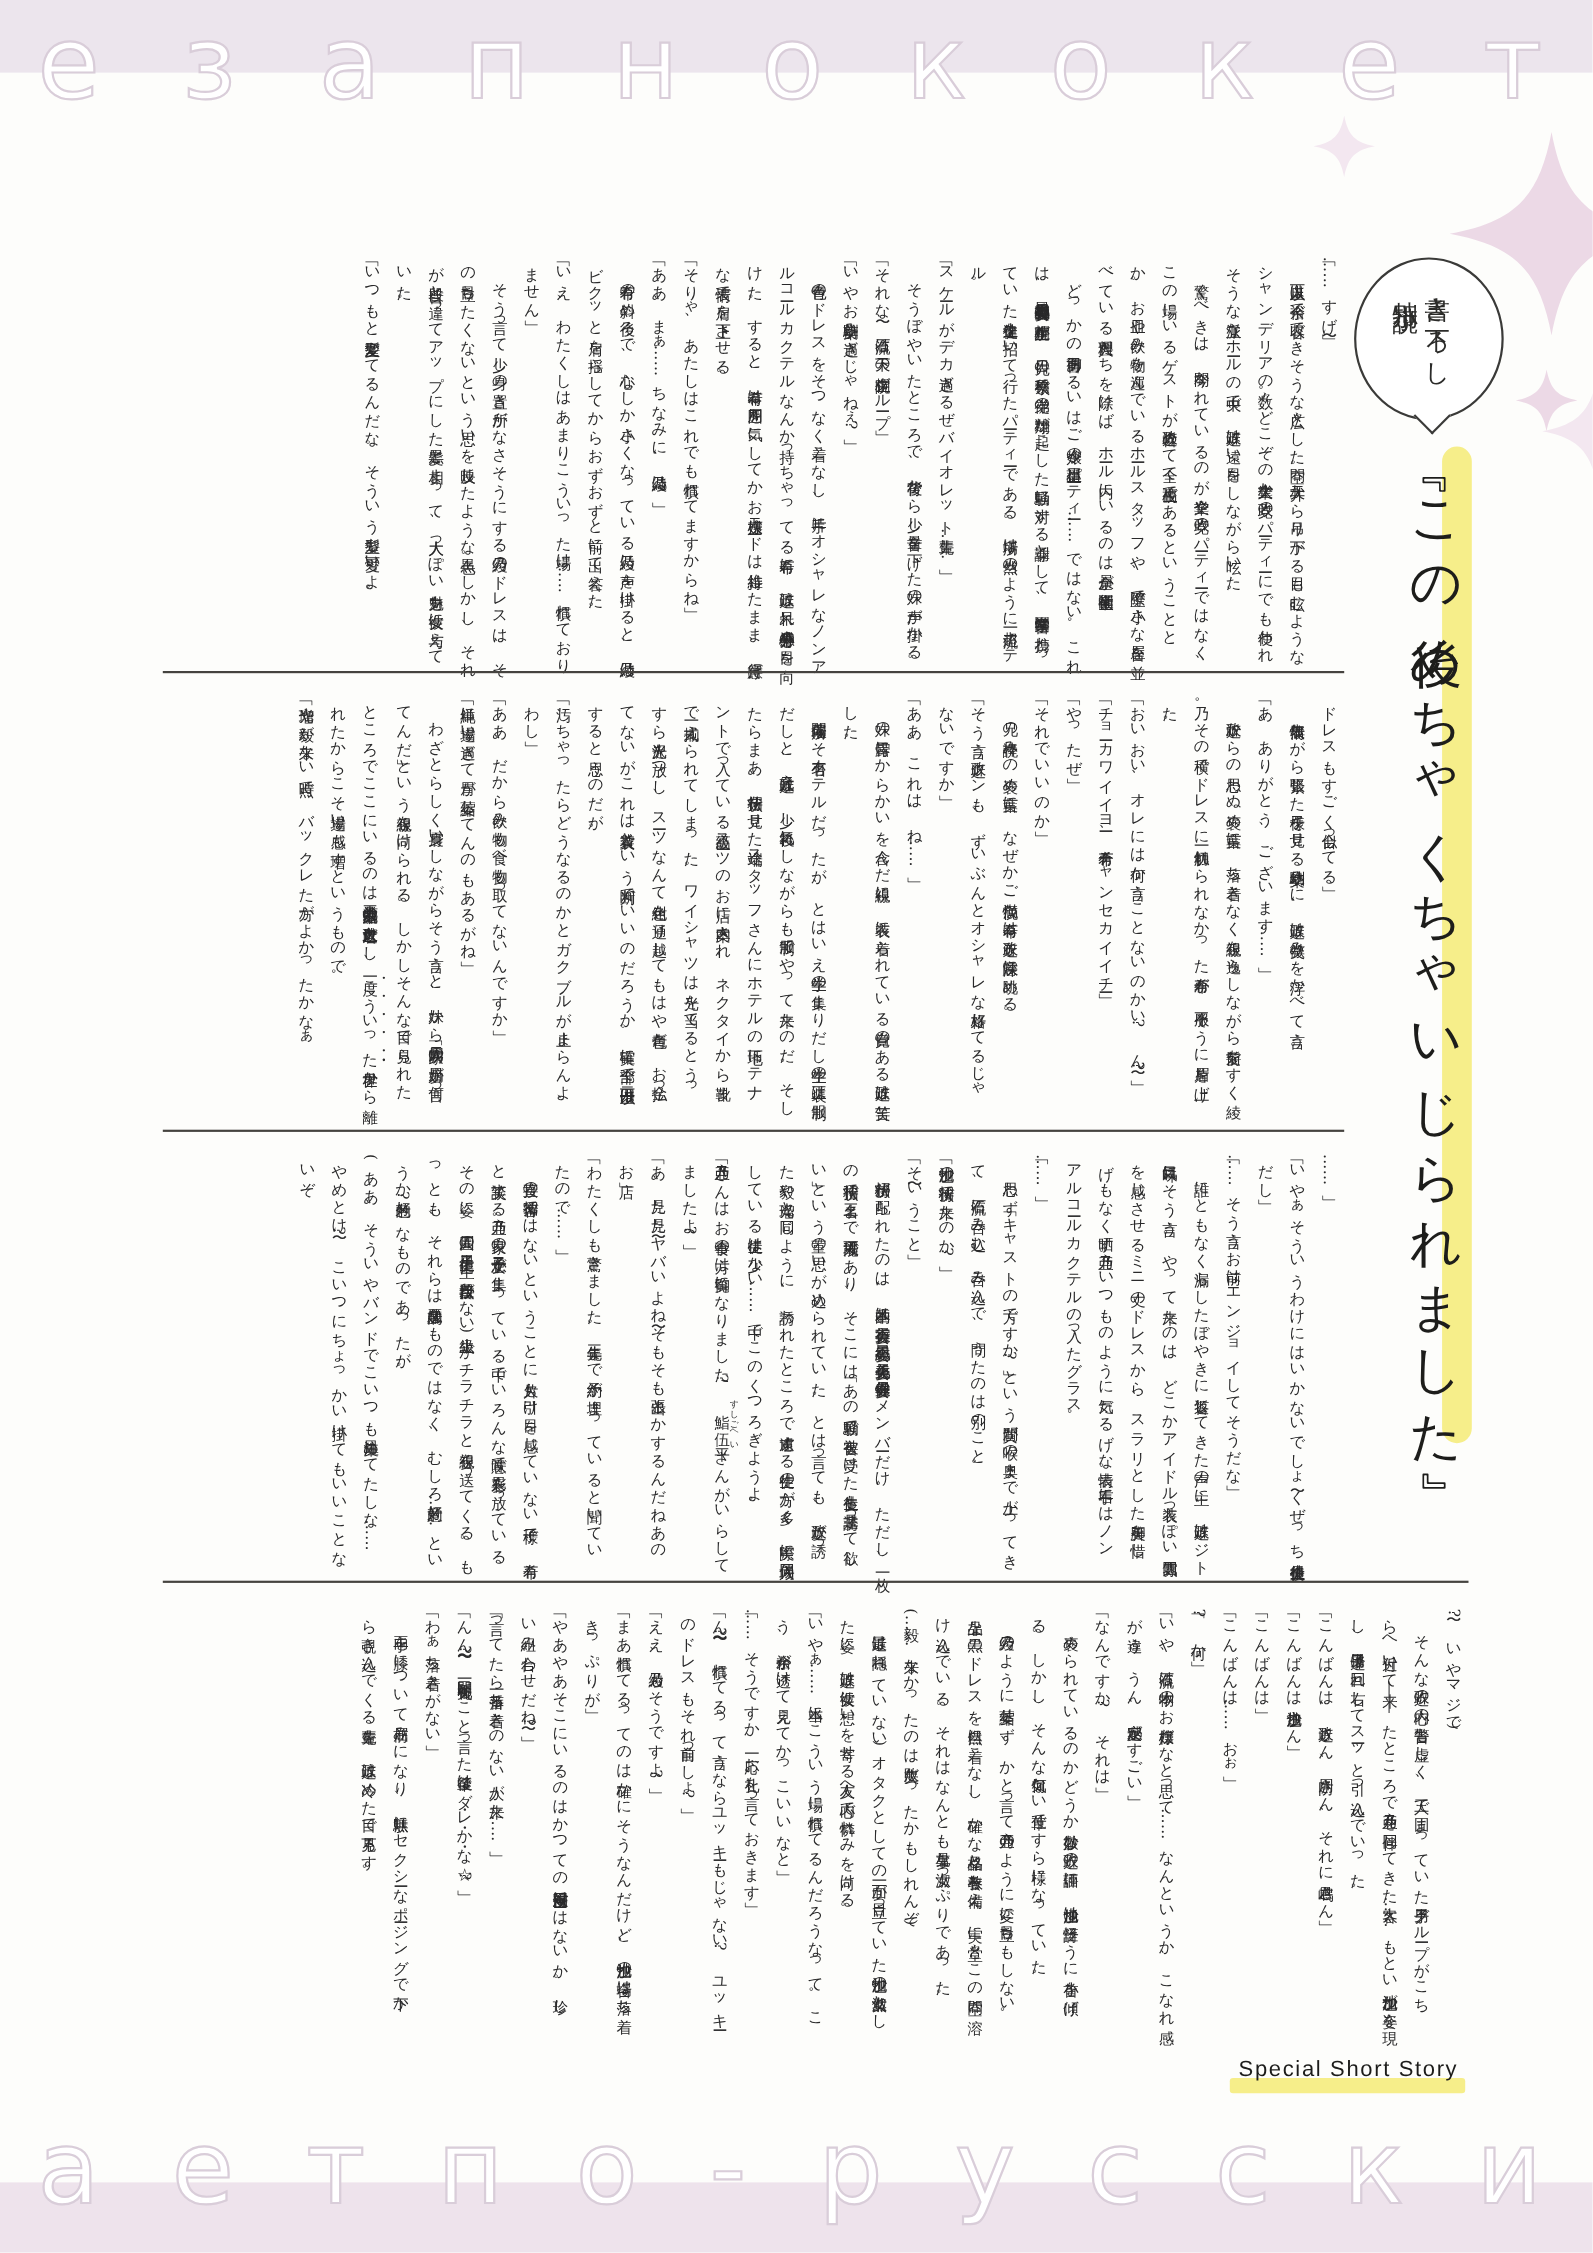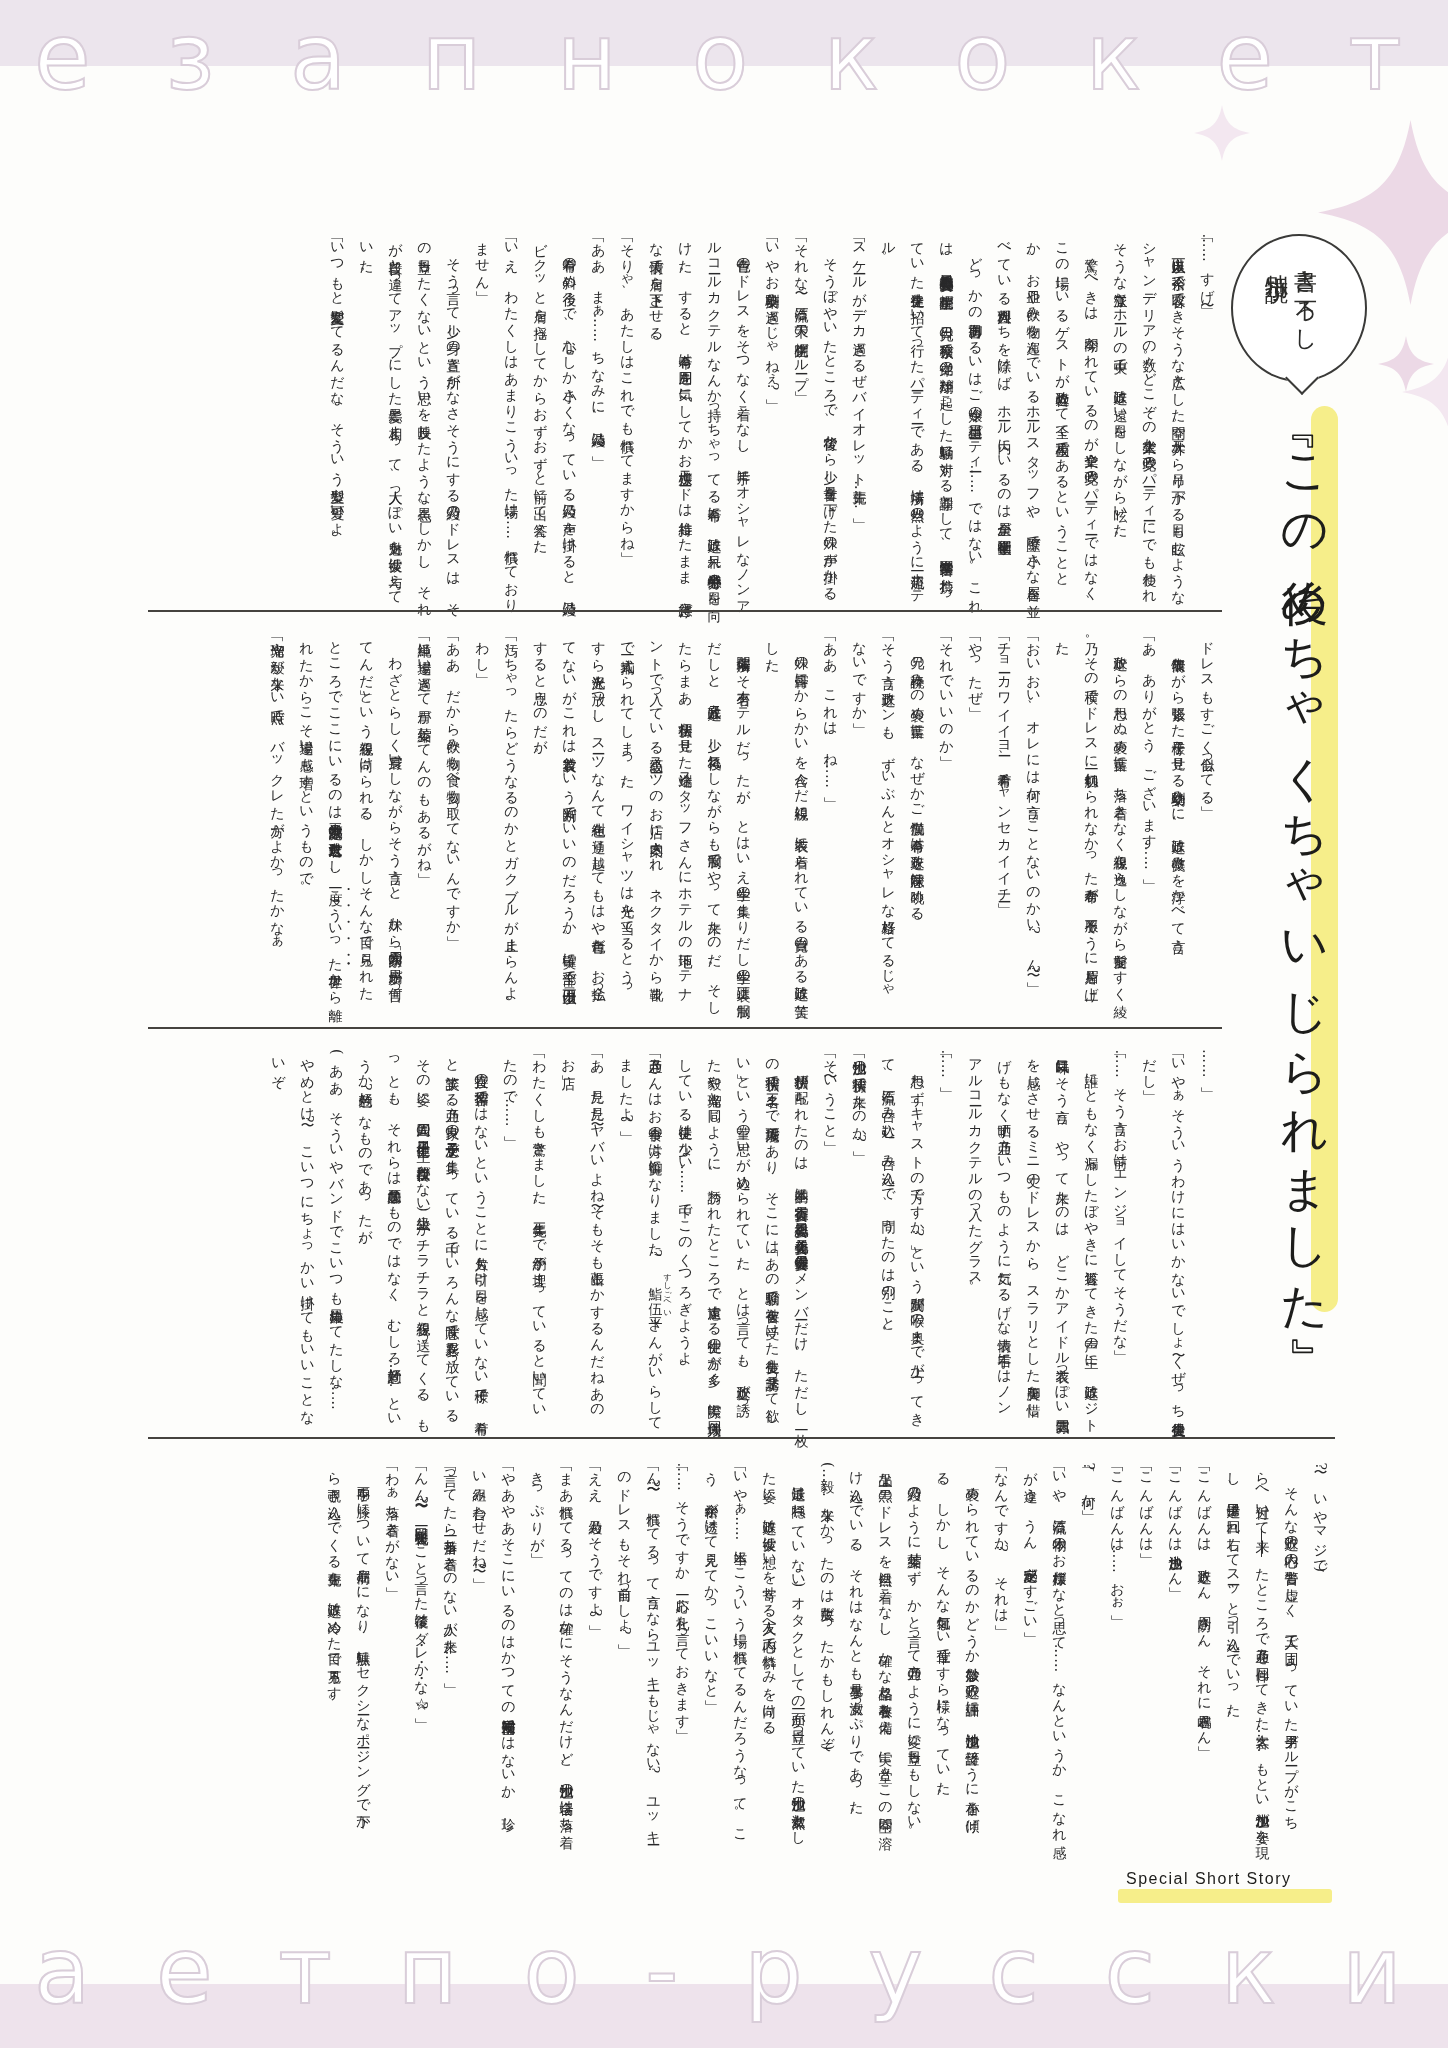--- a/index.html
+++ b/index.html
@@ -52,21 +52,21 @@
   
   .rule{position:absolute;height:2px;background:var(--rule,#45433f);}
   #rule1{left:148px;top:610px;width:1074px;}
   #rule2{left:148px;top:1027px;width:1074px;}
   #rule3{left:148px;top:1437px;width:1187px;}
 
   
   #footer-highlight{position:absolute;left:1118px;top:1889px;width:214px;height:14px;
                     background:var(--accent_yellow,#f6ee8a);border-radius:3px;z-index:1;}
   #footer-label{position:absolute;left:1126px;top:1870px;z-index:2;color:#1c1c1a;
-                font-family:"Liberation Sans","DejaVu Sans",sans-serif;font-size:16px;letter-spacing:1.5px;}
+                font-family:"Liberation Sans","DejaVu Sans",sans-serif;font-size:20px;letter-spacing:1.5px;}
 </style>
 </head>
 <body>
 
 <div id="page">
 
   <div id="top-band" class="border-band"></div>
   <div id="top-letters" class="deco-row">
       <span>е</span>
       <span>з</span>

